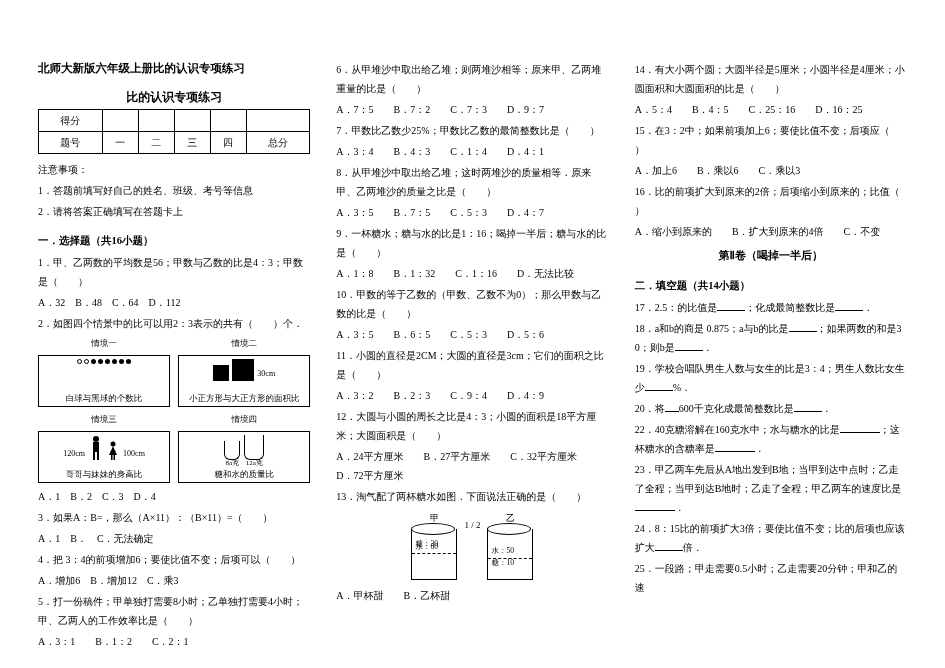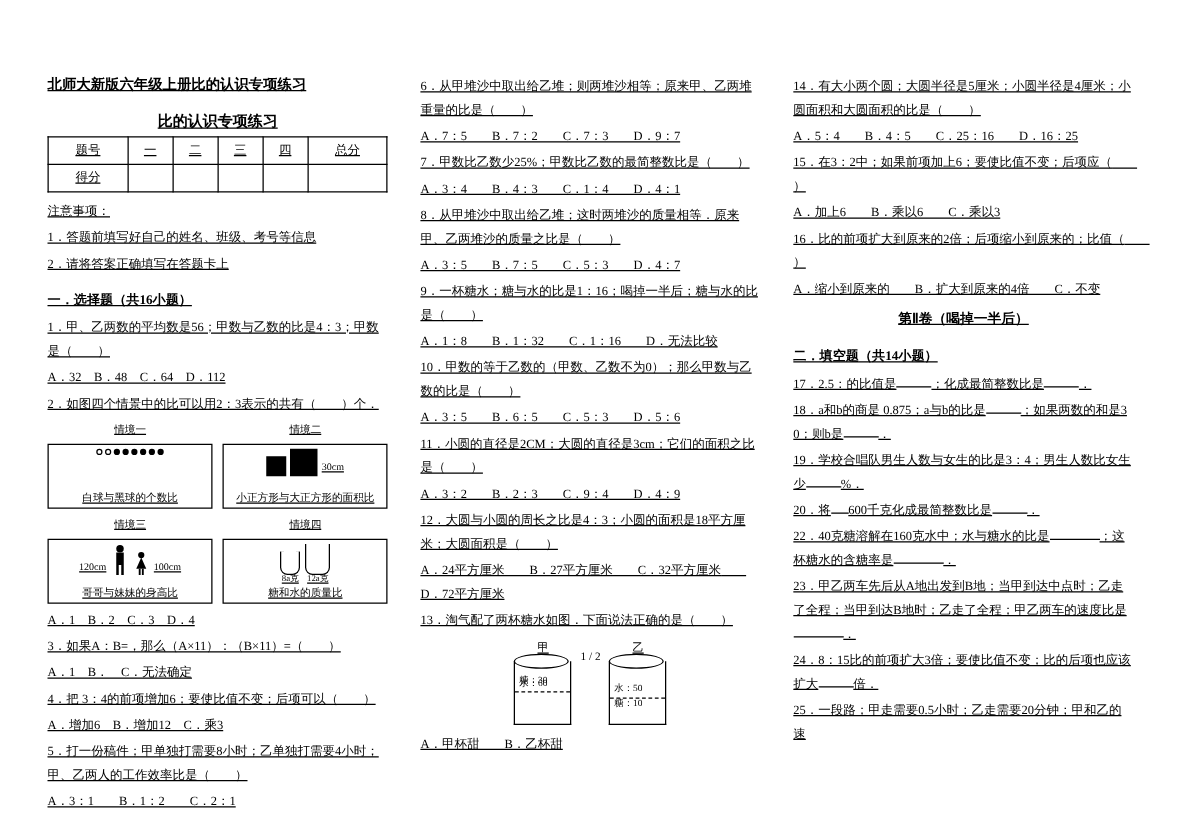--- a/index.html
+++ b/index.html
@@ -13,21 +13,20 @@
     font-size: 10px;
     color: #000;
     line-height: 1.9;
   }
   .page {
     width: 945px;
     height: 544px;
     padding: 58px 38px 30px 38px;
     box-sizing: border-box;
     position: relative;
-    text-decoration: underline;
   }
   .cols {
     display: flex;
     gap: 26px;
     height: 100%;
   }
   .col {
     flex: 1;
     min-width: 0;
   }
@@ -184,34 +183,34 @@
 <div class="page">
   <div class="cols">
 
     <div class="col">
       <div class="title-main">北师大新版六年级上册比的认识专项练习</div>
       <div class="title-sub">比的认识专项练习</div>
 
       <table class="score">
         <tbody>
             <tr>
+          <td>得分</td>
+          <td></td>
+          <td></td>
+          <td></td>
+          <td></td>
+          <td></td>
+        </tr>
+        <tr>
           <td>题号</td>
           <td>一</td>
           <td>二</td>
           <td>三</td>
           <td>四</td>
           <td>总分</td>
-        </tr>
-        <tr>
-          <td>得分</td>
-          <td></td>
-          <td></td>
-          <td></td>
-          <td></td>
-          <td></td>
         </tr>
       </tbody>
         </table>
 
       <div class="notice">注意事项：</div>
       <div class="notice">1．答题前填写好自己的姓名、班级、考号等信息</div>
       <div class="notice">2．请将答案正确填写在答题卡上</div>
 
       <div class="sect">一．选择题（共16小题）</div>
 

